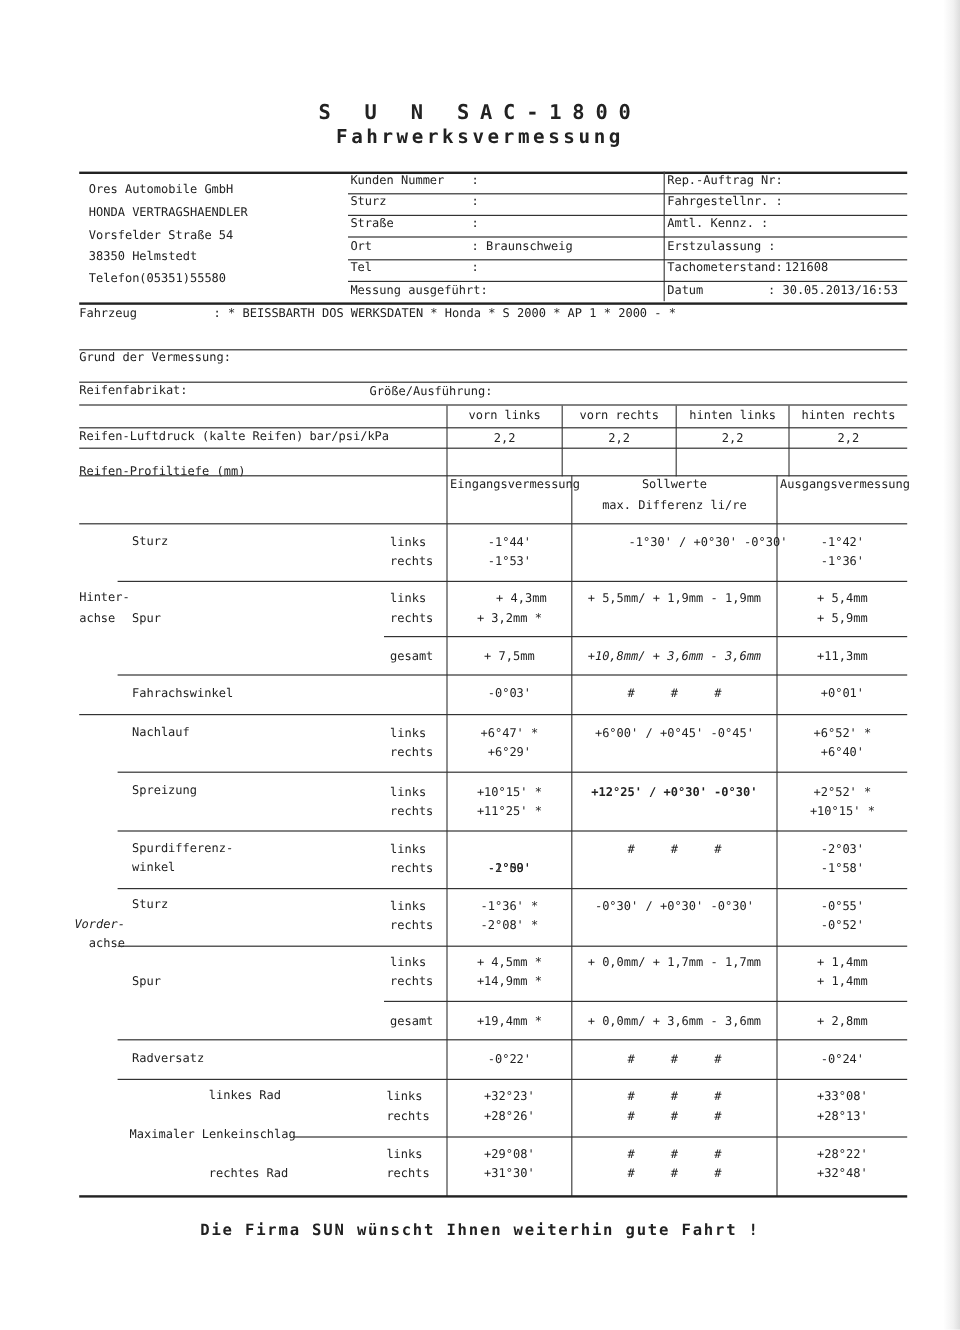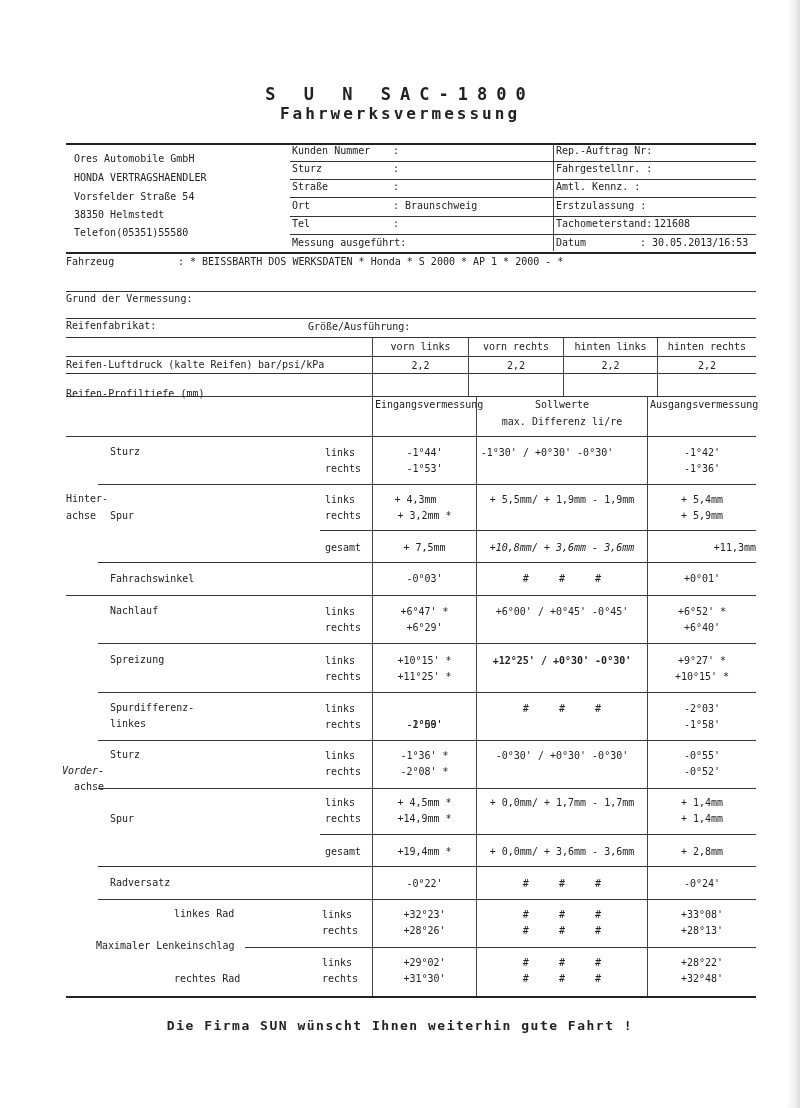--- a/index.html
+++ b/index.html
@@ -103,43 +103,43 @@
 
 <div class="abs" style="left:66px;top:493px;">Hinter-</div>
 <div class="abs" style="left:66px;top:510px;">achse</div>
 
 <div>
   <div class="abs" style="left:110px;top:446px;">Sturz</div>
   <div class="abs" style="left:325px;top:447px;">links</div>
   <div class="abs" style="left:325px;top:463px;">rechts</div>
   <div class="abs c" style="left:373px;width:103px;top:447px;">-1°44'</div>
   <div class="abs c" style="left:373px;width:103px;top:463px;">-1°53'</div>
-  <div class="abs c" style="left:462px;width:170px;top:447px;">-1°30' / +0°30' -0°30'</div>
+  <div class="abs c" style="left:505px;width:170px;top:447px;">-1°30' / +0°30' -0°30'</div>
   <div class="abs c" style="left:648px;width:108px;top:447px;">-1°42'</div>
   <div class="abs c" style="left:648px;width:108px;top:463px;">-1°36'</div>
 </div>
 <div class="hl" style="left:98px;top:484px;width:658px;"></div>
 
 <div>
   <div class="abs" style="left:110px;top:510px;">Spur</div>
   <div class="abs" style="left:325px;top:494px;">links</div>
   <div class="abs" style="left:325px;top:510px;">rechts</div>
-  <div class="abs c" style="left:364px;width:103px;top:494px;">+ 4,3mm</div>
+  <div class="abs c" style="left:383px;width:103px;top:494px;">+ 4,3mm</div>
   <div class="abs c" style="left:373px;width:103px;top:510px;">+ 3,2mm *</div>
   <div class="abs c" style="left:477px;width:170px;top:494px;">+ 5,5mm/ + 1,9mm - 1,9mm</div>
   <div class="abs c" style="left:648px;width:108px;top:494px;">+ 5,4mm</div>
   <div class="abs c" style="left:648px;width:108px;top:510px;">+ 5,9mm</div>
 </div>
 <div class="hl" style="left:320px;top:530px;width:436px;"></div>
 
 <div>
   <div class="abs" style="left:325px;top:542px;">gesamt</div>
   <div class="abs c" style="left:373px;width:103px;top:542px;">+ 7,5mm</div>
   <div class="abs c" style="left:477px;width:170px;top:542px;font-style:italic;">+10,8mm/ + 3,6mm - 3,6mm</div>
-  <div class="abs c" style="left:648px;width:108px;top:542px;text-align:right;">+11,3mm</div>
+  <div class="abs c" style="left:648px;width:108px;top:542px;">+11,3mm</div>
 </div>
 <div class="hl" style="left:98px;top:562px;width:658px;"></div>
 
 <div>
   <div class="abs" style="left:110px;top:573px;">Fahrachswinkel</div>
   <div class="abs c" style="left:373px;width:103px;top:573px;">-0°03'</div>
   <div class="abs c" style="left:477px;width:170px;top:573px;white-space:pre;">#     #     #</div>
   <div class="abs c" style="left:648px;width:108px;top:573px;">+0°01'</div>
 </div>
 <div class="hl" style="left:66px;top:595px;width:690px;"></div>
@@ -159,28 +159,28 @@
 </div>
 <div class="hl" style="left:98px;top:643px;width:658px;"></div>
 
 <div>
   <div class="abs" style="left:110px;top:654px;">Spreizung</div>
   <div class="abs" style="left:325px;top:655px;">links</div>
   <div class="abs" style="left:325px;top:671px;">rechts</div>
   <div class="abs c" style="left:373px;width:103px;top:655px;">+10°15' *</div>
   <div class="abs c" style="left:373px;width:103px;top:671px;">+11°25' *</div>
   <div class="abs c" style="left:477px;width:170px;top:655px;font-weight:bold;">+12°25' / +0°30' -0°30'</div>
-  <div class="abs c" style="left:648px;width:108px;top:655px;">+9°27' *</div>
+  <div class="abs c" style="left:648px;width:108px;top:655px;">+2°52' *</div>
   <div class="abs c" style="left:648px;width:108px;top:671px;">+10°15' *</div>
 </div>
 <div class="hl" style="left:98px;top:692px;width:658px;"></div>
 
 <div>
   <div class="abs" style="left:110px;top:702px;">Spurdifferenz-</div>
-  <div class="abs" style="left:110px;top:718px;">linkes</div>
+  <div class="abs" style="left:110px;top:718px;">winkel</div>
   <div class="abs" style="left:325px;top:703px;">links</div>
   <div class="abs" style="left:325px;top:719px;">rechts</div>
   <div class="abs c" style="left:373px;width:103px;top:703px;margin-top:16px;">-1°59'</div>
   <div class="abs c" style="left:373px;width:103px;top:719px;">-2°00'</div>
   <div class="abs c" style="left:477px;width:170px;top:703px;white-space:pre;">#     #     #</div>
   <div class="abs c" style="left:648px;width:108px;top:703px;">-2°03'</div>
   <div class="abs c" style="left:648px;width:108px;top:719px;">-1°58'</div>
 </div>
 <div class="hl" style="left:98px;top:740px;width:658px;"></div>
 
@@ -228,27 +228,27 @@
   <div class="abs" style="left:174px;top:908px;">linkes Rad</div>
   <div class="abs" style="left:322px;top:909px;">links</div>
   <div class="abs" style="left:322px;top:925px;">rechts</div>
   <div class="abs c" style="left:373px;width:103px;top:909px;">+32°23'</div>
   <div class="abs c" style="left:373px;width:103px;top:925px;">+28°26'</div>
   <div class="abs c" style="left:477px;width:170px;top:909px;white-space:pre;">#     #     #</div>
   <div class="abs c" style="left:477px;width:170px;top:925px;white-space:pre;">#     #     #</div>
   <div class="abs c" style="left:648px;width:108px;top:909px;">+33°08'</div>
   <div class="abs c" style="left:648px;width:108px;top:925px;">+28°13'</div>
 </div>
-<div class="abs" style="left:96px;top:940px;">Maximaler Lenkeinschlag</div>
+<div class="abs" style="left:108px;top:940px;">Maximaler Lenkeinschlag</div>
 <div class="hl" style="left:245px;top:947px;width:511px;"></div>
 <div>
   <div class="abs" style="left:174px;top:973px;">rechtes Rad</div>
   <div class="abs" style="left:322px;top:957px;">links</div>
   <div class="abs" style="left:322px;top:973px;">rechts</div>
-  <div class="abs c" style="left:373px;width:103px;top:957px;">+29°02'</div>
+  <div class="abs c" style="left:373px;width:103px;top:957px;">+29°08'</div>
   <div class="abs c" style="left:373px;width:103px;top:973px;">+31°30'</div>
   <div class="abs c" style="left:477px;width:170px;top:957px;white-space:pre;">#     #     #</div>
   <div class="abs c" style="left:477px;width:170px;top:973px;white-space:pre;">#     #     #</div>
   <div class="abs c" style="left:648px;width:108px;top:957px;">+28°22'</div>
   <div class="abs c" style="left:648px;width:108px;top:973px;">+32°48'</div>
 </div>
 <div class="hl thick" style="left:66px;top:996px;width:690px;"></div>
 
 <div class="abs footer">Die Firma SUN wünscht Ihnen weiterhin gute Fahrt !</div>
 

